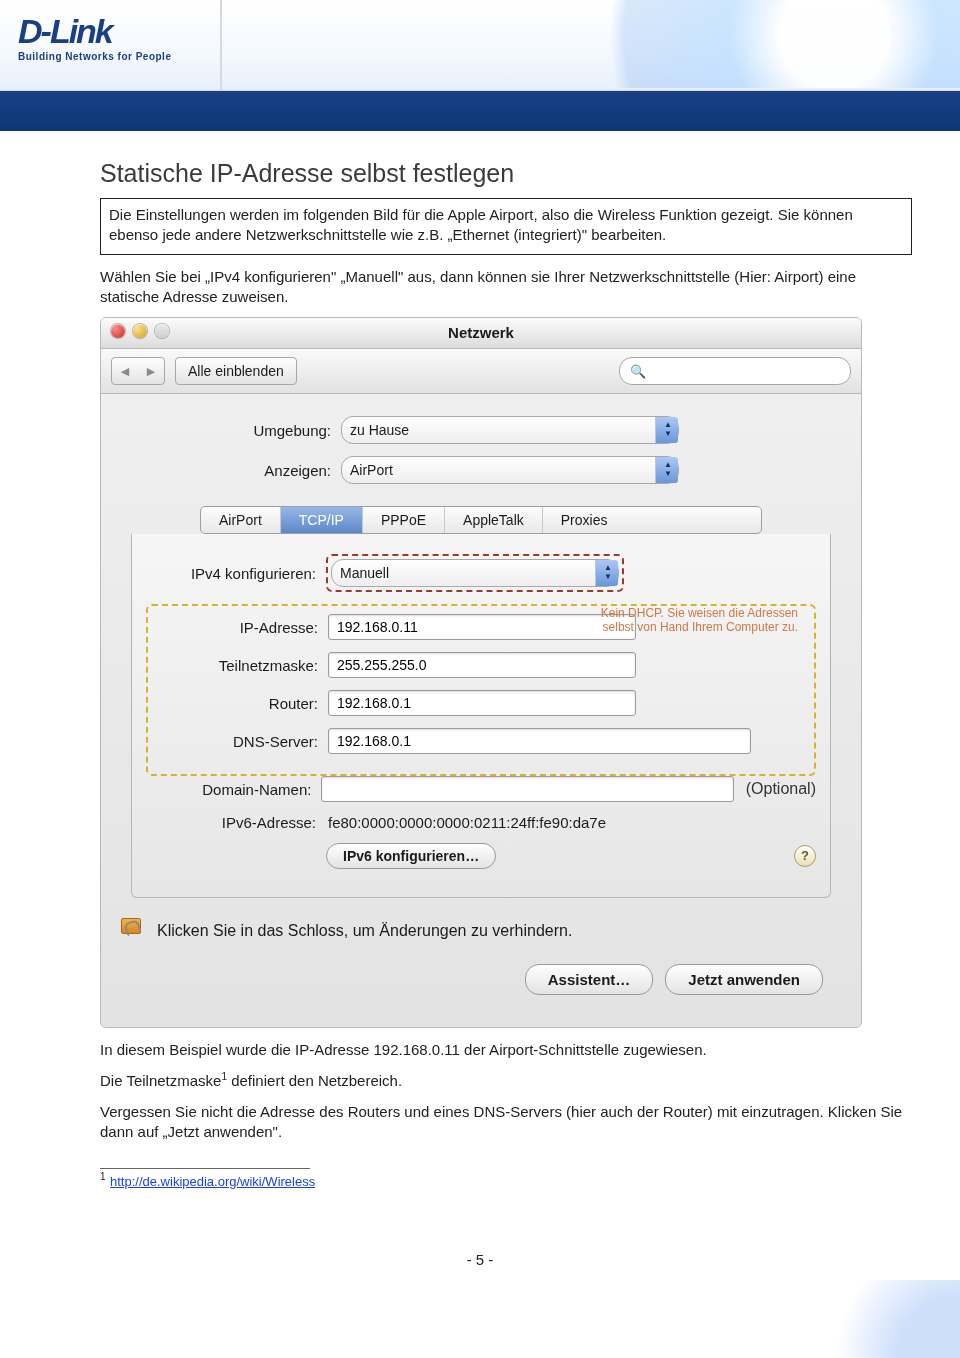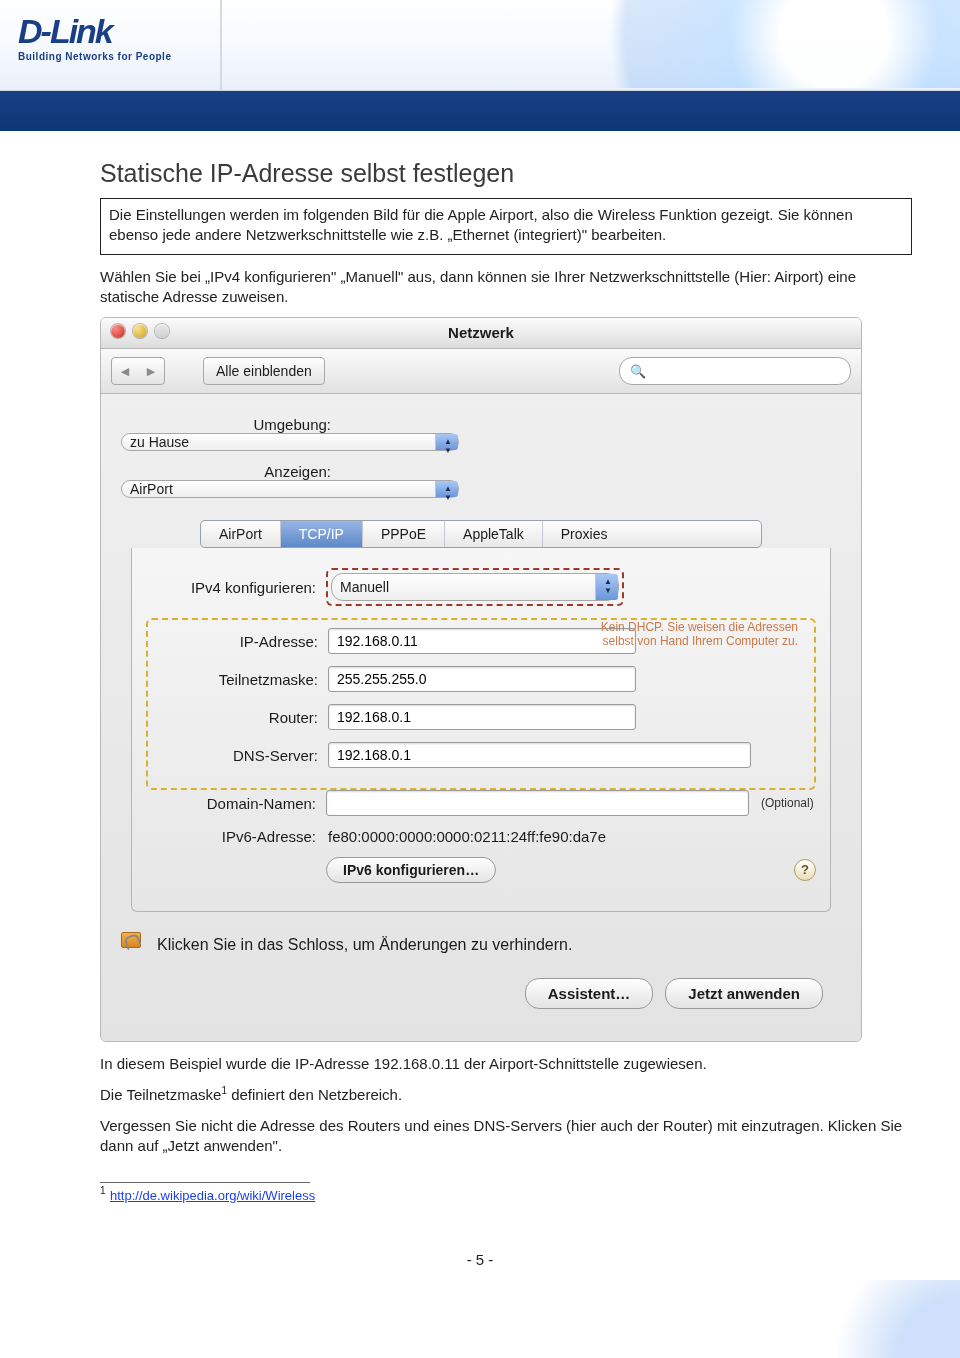--- a/index.html
+++ b/index.html
@@ -26,41 +26,41 @@
   .macwin{width:760px;margin:8px 0 12px;border:1px solid #b8b8b8;border-radius:6px;background:linear-gradient(180deg,#f6f6f6 0%,#e8e8e8 100%);font-family:"Lucida Grande","Helvetica Neue",Arial,sans-serif;color:#1b1b1b;overflow:hidden;}
   .mac-titlebar{height:30px;background:linear-gradient(180deg,#fcfcfc,#dcdcdc);border-bottom:1px solid #b8b8b8;position:relative;text-align:center;line-height:30px;font-weight:600;font-size:15px;}
   .traffic{position:absolute;left:10px;top:6px;display:flex;gap:8px;}
   .tl{width:14px;height:14px;border-radius:50%;box-shadow:inset 0 1px 1px rgba(255,255,255,.6),0 0 0 1px rgba(0,0,0,.25);}
   .tl.red{background:radial-gradient(circle at 30% 30%,#ff8b84,#c62a22);}
   .tl.yel{background:radial-gradient(circle at 30% 30%,#ffe08a,#caa21f);}
   .tl.grn{background:linear-gradient(#e9e9e9,#cfcfcf);}
   .mac-toolbar{height:44px;background:linear-gradient(180deg,#fafafa,#e2e2e2);border-bottom:1px solid #b8b8b8;display:flex;align-items:center;padding:0 10px;gap:10px;}
   .navbtn{display:inline-flex;align-items:center;border:1px solid #a7a7a7;border-radius:4px;background:linear-gradient(#fefefe,#e3e3e3);height:26px;}
   .navbtn span{width:26px;text-align:center;color:#8b8b8b;font-size:11px;}
-  .showall{display:inline-flex;align-items:center;border:1px solid #a7a7a7;border-radius:4px;background:linear-gradient(#fefefe,#e3e3e3);height:26px;padding:0 12px;font-size:14px;margin-left:28px;}
+  .showall{display:inline-flex;align-items:center;border:1px solid #a7a7a7;border-radius:4px;background:linear-gradient(#fefefe,#e3e3e3);height:26px;padding:0 12px;font-size:14px;}
   .spacer{flex:1;}
   .search{display:inline-flex;align-items:center;border:1px solid #a7a7a7;border-radius:13px;background:#fff;height:26px;width:210px;padding:0 10px;gap:6px;}
   .search .mg{color:#9b9b9b;font-size:13px;}
   .mac-body{padding:22px 20px 14px;background:linear-gradient(180deg,#efefef,#e3e3e3);}
-  .selrow{display:flex;margin:0 0 12px;flex-direction:column;}
+  .selrow{display:flex;align-items:center;margin:0 0 12px;}
   .selrow .lbl{width:210px;text-align:right;padding-right:10px;font-size:15px;}
   .macselect{flex:1;max-width:320px;height:26px;border:1px solid #a8a8a8;border-radius:12px;background:linear-gradient(#fff,#eee);display:flex;align-items:center;padding:0 8px;font-size:14px;position:relative;}
   .macselect::after{content:"";position:absolute;right:0;top:0;bottom:0;width:22px;border-left:1px solid #b5c7e8;background:linear-gradient(#aac8f6,#6a96d8);border-radius:0 3px 3px 0;}
   .macselect .arrows{position:absolute;right:6px;top:3px;font-size:8px;line-height:9px;color:#1b2d55;z-index:2;text-align:center;}
   .tabs{margin:22px auto 0;width:560px;display:flex;border:1px solid #9aa0aa;border-radius:5px;overflow:hidden;background:linear-gradient(#fdfdfd,#e8e8e8);}
   .tabs .tab{flex:none;padding:5px 18px;font-size:14px;border-right:1px solid #c5c9cf;}
   .tabs .tab:last-child{border-right:none;}
   .tabs .tab.active{background:linear-gradient(#97b6e6,#5d88c8);color:#fff;}
   .panel{margin:0 10px;border:1px solid #b5b5b5;border-top:none;border-radius:0 0 6px 6px;background:linear-gradient(#f6f6f6,#e6e6e6);padding:20px 14px 16px;}
   .frow{display:flex;align-items:center;margin:0 0 12px;}
   .frow .lbl{width:170px;text-align:right;padding-right:10px;font-size:15px;}
   .txt{width:290px;height:24px;border:1px solid #9c9c9c;border-radius:3px;background:#fff;padding:0 8px;font-size:14px;box-shadow:inset 0 1px 2px rgba(0,0,0,.15);}
   .txt.long{width:405px;}
   .static{font-size:15px;padding-left:2px;}
-  .optional{font-size:12px;color:#333;margin-left:12px;}
+  .optional{font-size:16px;color:#333;margin-left:12px;}
   .dashed-red{border:2px dashed #9c3a2a;border-radius:6px;padding:3px;display:inline-block;}
   .dashed-red .macselect{max-width:270px;width:270px;}
   .yellow-group{border:2px dashed #d8b22c;border-radius:6px;padding:8px 4px 8px 0;margin-left:0;}
   .hint{font-size:12px;color:#cc7a4a;position:absolute;}
   .iprow-wrap{position:relative;}
   .pillbtn{display:inline-block;border:1px solid #9a9a9a;border-radius:14px;background:linear-gradient(#fff,#e3e3e3);padding:4px 16px;font-size:14px;font-weight:bold;}
   .helpicon{width:20px;height:20px;border:1px solid #b29b5a;border-radius:50%;background:linear-gradient(#fff,#e9dfba);text-align:center;line-height:19px;font-size:13px;color:#6a552b;font-weight:bold;}
   .lockrow{display:flex;align-items:center;gap:10px;margin:20px 0 10px;}
   .lockicon{width:26px;height:26px;display:flex;align-items:baseline;}
   .lockicon .base{width:18px;height:14px;background:linear-gradient(#f3b24c,#d8851f);border:1px solid #a76a19;border-radius:2px;}

